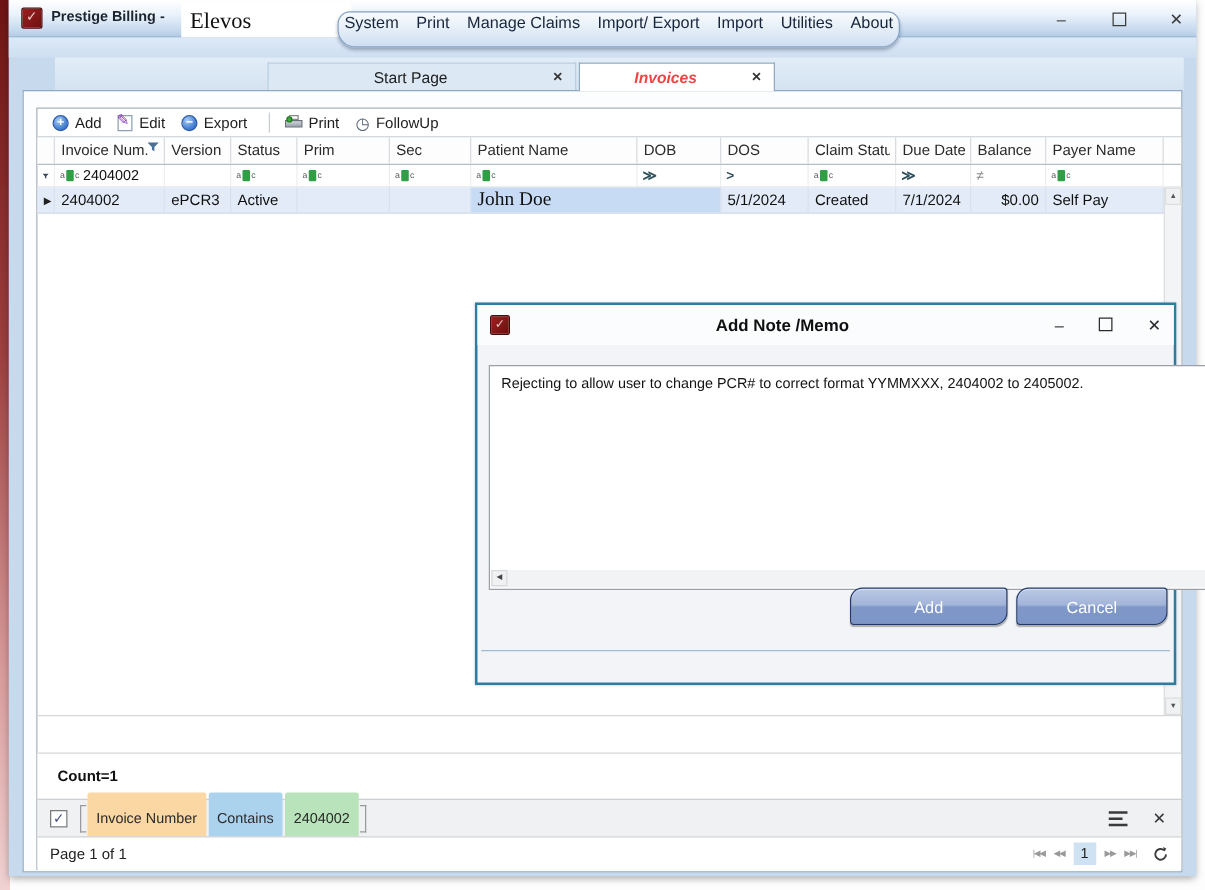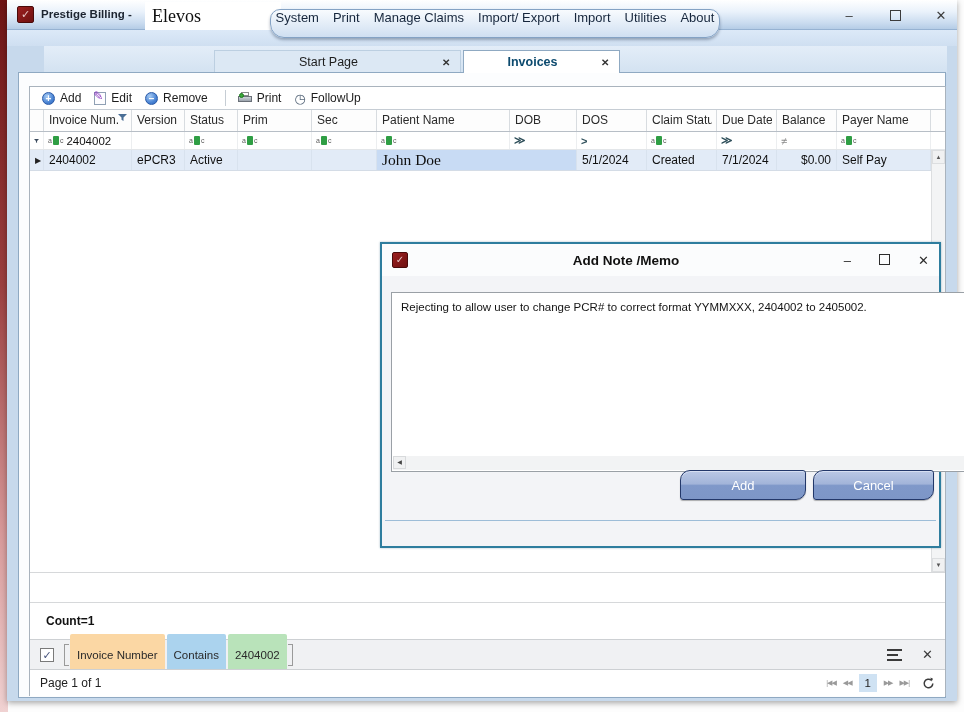--- a/index.html
+++ b/index.html
@@ -37,21 +37,21 @@
   .menu-item { font-size:13px; color:#16263c; padding:0 7px; white-space:nowrap; }
 
   .frame-strip { position:absolute; left:0; top:30px; right:0; height:16px;
     background:linear-gradient(180deg,#dcE9f8,#cfdff1); }
   .tabstrip { position:absolute; left:9px; top:46px; right:10px; height:27px;
     background:linear-gradient(180deg,#e3edf8,#d3e2f1);margin-left:28px; }
   .tab { position:absolute; top:4px; height:23px; display:flex; align-items:center; font-size:12.5px; }
   .tab-start { left:170px; width:247px; background:#dce8f4; border:1px solid #bccfe1; border-bottom:none; }
   .tab-invoices { left:419px; width:157px; background:#ffffff; border:1px solid #8fa9c2; border-bottom:none; z-index:4; }
   .tab-label { flex:1; text-align:center; color:#1d1d1d; }
-  .tab-invoices .tab-label { color:#0c4a6e; font-weight:bold; }
+  .tab-invoices .tab-label { color:#ef4444; font-weight:bold;font-style:italic; }
   .tab-close { width:18px; font-size:10px; font-weight:bold; color:#333; }
 
   .content { position:absolute; left:11px; top:72px; width:928px; height:626px;
     background:#fcfdfe; border:1px solid #8fa9c2; }
 
   
   .gridctl { position:absolute; left:10px; top:13px; width:917px; height:610px;
     border:1px solid #a9b3bd; background:#fff; }
   .toolbar { height:23px; border-bottom:1px solid #c6cdd4; display:flex; align-items:center; padding-left:8px; }
   .tbtn { display:flex; align-items:center; gap:5px; font-size:12px; color:#1d1d1d; padding:2px 9px 2px 4px; }
@@ -216,21 +216,21 @@
           <span>Add</span>
         </div>
         <div class="tbtn">
           <span class="edit-ic">
               <span>✎</span>
             </span>
           <span>Edit</span>
         </div>
         <div class="tbtn">
           <span class="circle-ic">−</span>
-          <span>Remove</span>
+          <span>Export</span>
         </div>
         <div class="tsep"></div>
         <div class="tbtn">
           <span class="print-ic">
             <span class="paper"></span>
               <span class="body"></span>
               <span class="dot"></span>
           </span>
           <span>Print</span>
         </div>

